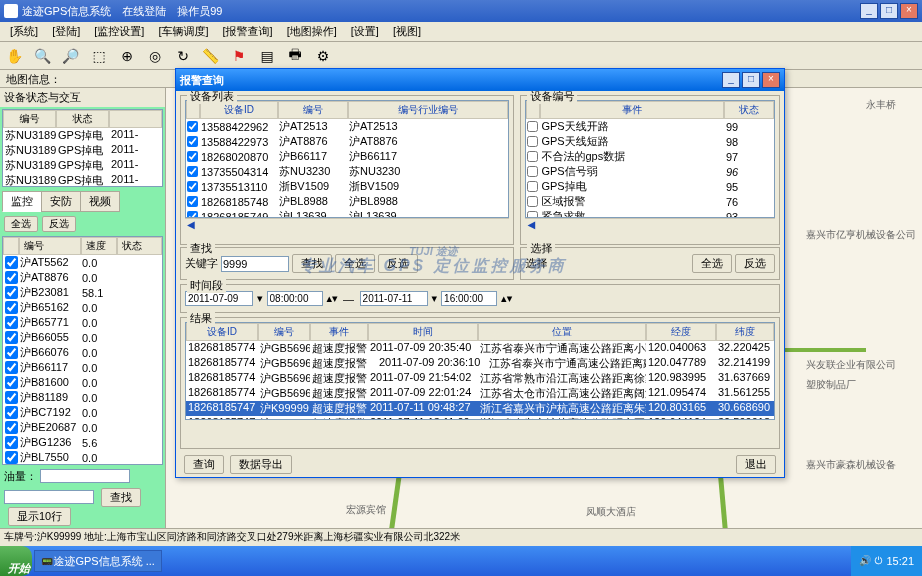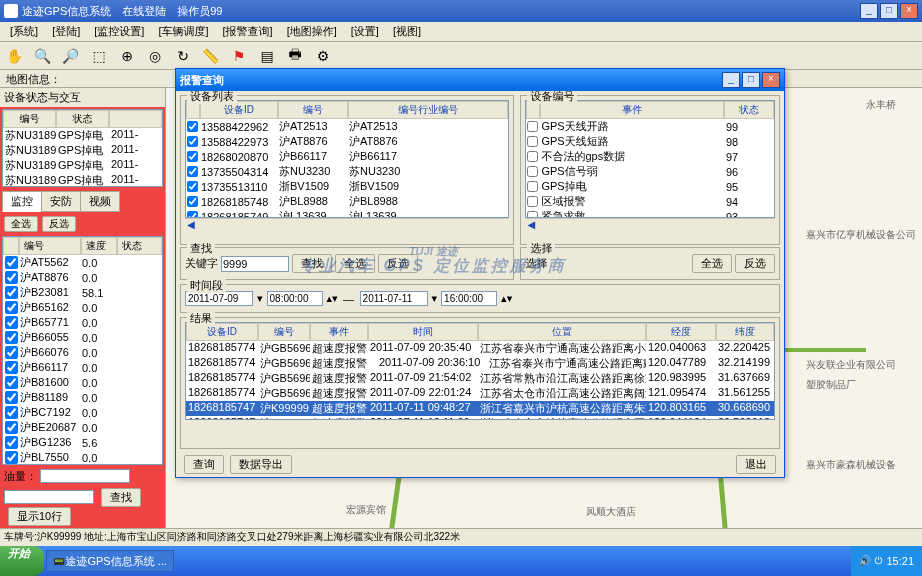--- a/index.html
+++ b/index.html
@@ -9,21 +9,21 @@
 .app-titlebar .title{flex:1}
 .win-btns{display:flex;gap:2px}
 .win-btn{width:18px;height:16px;background:#d8e4f7;border:1px solid #1d4aa0;text-align:center;line-height:12px;color:#1d4aa0;font-size:10px}
 .win-btn.close{background:#e47a63;color:#fff}
 .menubar{background:#ece9d8;height:20px;display:flex;align-items:center;padding:0 4px;gap:2px;border-bottom:1px solid #aca899}
 .menu-item{padding:2px 6px;color:#000}
 .toolbar{background:#ece9d8;height:28px;display:flex;align-items:center;padding:0 4px;gap:6px;border-bottom:1px solid #aca899}
 .tb-icon{width:22px;height:22px;border:1px solid transparent;display:flex;align-items:center;justify-content:center;font-size:14px}
 .map-info{background:#ece9d8;height:18px;padding:2px 6px;border-bottom:1px solid #aca899}
 .main{display:flex;height:calc(576px - 22px - 20px - 28px - 18px - 18px - 30px)}
-.sidebar{width:166px;background:#ef4444;border-right:1px solid #aca899;display:flex;flex-direction:column}
+.sidebar{width:166px;background:#86efac;border-right:1px solid #aca899;display:flex;flex-direction:column}
 .sidebar-title{padding:2px 4px;background:#ece9d8}
 .sb-table{flex:0 0 78px;background:#fff;border:1px solid #7f9db9;margin:2px;overflow:hidden}
 .sb-th{display:flex;background:#ece9d8}
 .sb-th>div{border:1px solid #cac6b6;padding:1px 2px;text-align:center;flex:1;font-size:10px}
 .sb-tr{display:flex;font-size:10px}
 .sb-tr>div{padding:0 2px;flex:1;white-space:nowrap;overflow:hidden}
 .sb-tabs{display:flex;margin:2px}
 .sb-tab{padding:2px 8px;border:1px solid #aca899;background:#ece9d8;margin-right:-1px}
 .sb-tab.active{background:#fff;border-bottom-color:#fff}
 .sb-sel{display:flex;gap:4px;padding:2px 4px;align-items:center}
@@ -72,21 +72,21 @@
 .res-r>div{padding:0 2px;overflow:hidden}
 .res-r.sel{background:#316ac5;color:#fff}
 .dlg-footer{display:flex;gap:6px;margin-top:6px;padding:0 4px}
 .dlg-footer .spacer{flex:1}
 .watermark{position:absolute;left:300px;top:245px;font-size:40px;font-weight:bold;color:rgba(50,90,160,0.45);pointer-events:none;font-style:italic;text-align:center;line-height:1.1}
 .watermark .sub{font-size:16px;letter-spacing:3px}
 .bottom-info{height:18px;background:#ece9d8;border-top:1px solid #aca899;padding:1px 4px;font-size:10px;white-space:nowrap;overflow:hidden}
 .statusbar{height:18px;background:#ece9d8;border-top:1px solid #aca899;display:flex;padding:1px 4px;font-size:10px;gap:8px}
 .statusbar>div{border-right:1px solid #aca899;padding:0 4px;white-space:nowrap;overflow:hidden}
 .taskbar{position:absolute;bottom:0;left:0;right:0;height:30px;background:linear-gradient(#3f8cf3,#245edb);display:flex;align-items:center}
-.start{background:linear-gradient(#5fb85f,#2e8b2e);height:30px;padding:0 14px 0 8px;display:flex;align-items:flex-start;color:#fff;font-weight:bold;border-radius:0 10px 10px 0;font-style:italic}
+.start{background:linear-gradient(#5fb85f,#2e8b2e);height:30px;padding:0 2px 0 8px;display:flex;align-items:flex-end;color:#fff;font-weight:bold;border-radius:0 10px 10px 0;font-style:italic}
 .task-item{background:#3a78d8;border:1px solid #2a5cb8;height:22px;margin:0 2px;padding:0 6px;display:flex;align-items:center;color:#fff;font-size:10px}
 .tray{margin-left:auto;background:#1f8fe8;height:30px;padding:0 8px;display:flex;align-items:center;color:#fff;font-size:10px;gap:4px}
 </style>
 </head>
 <body>
 
 <div class="app-titlebar">
   <div class="icon"></div>
   <div class="title">途迹GPS信息系统　在线登陆　操作员99</div>
   <div class="win-btns">
@@ -362,31 +362,31 @@
                 <div style="width: 50px;">98</div>
               </div>
               <div class="grid-r">
                 <input type="checkbox" style="">
                 <div style="flex: 1 1 0%;">不合法的gps数据</div>
                 <div style="width: 50px;">97</div>
               </div>
               <div class="grid-r">
                 <input type="checkbox" style="">
                 <div style="flex: 1 1 0%;">GPS信号弱</div>
-                <div style="width: 50px;">96</div>
+                <div style="width: 50px; font-style: italic;">96</div>
               </div>
               <div class="grid-r">
                 <input type="checkbox" style="">
                 <div style="flex: 1 1 0%;">GPS掉电</div>
                 <div style="width: 50px;">95</div>
               </div>
               <div class="grid-r">
                 <input type="checkbox" style="">
                 <div style="flex: 1 1 0%;">区域报警</div>
-                <div style="width: 50px;">94</div>
+                <div style="width: 50px;">76</div>
               </div>
               <div class="grid-r">
                 <input type="checkbox" style="">
                 <div style="flex: 1 1 0%;">紧急求救</div>
                 <div style="width: 50px;">93</div>
               </div>
             </div>
         </div>
         <div class="scroll-hint">
             <span>◀</span>

